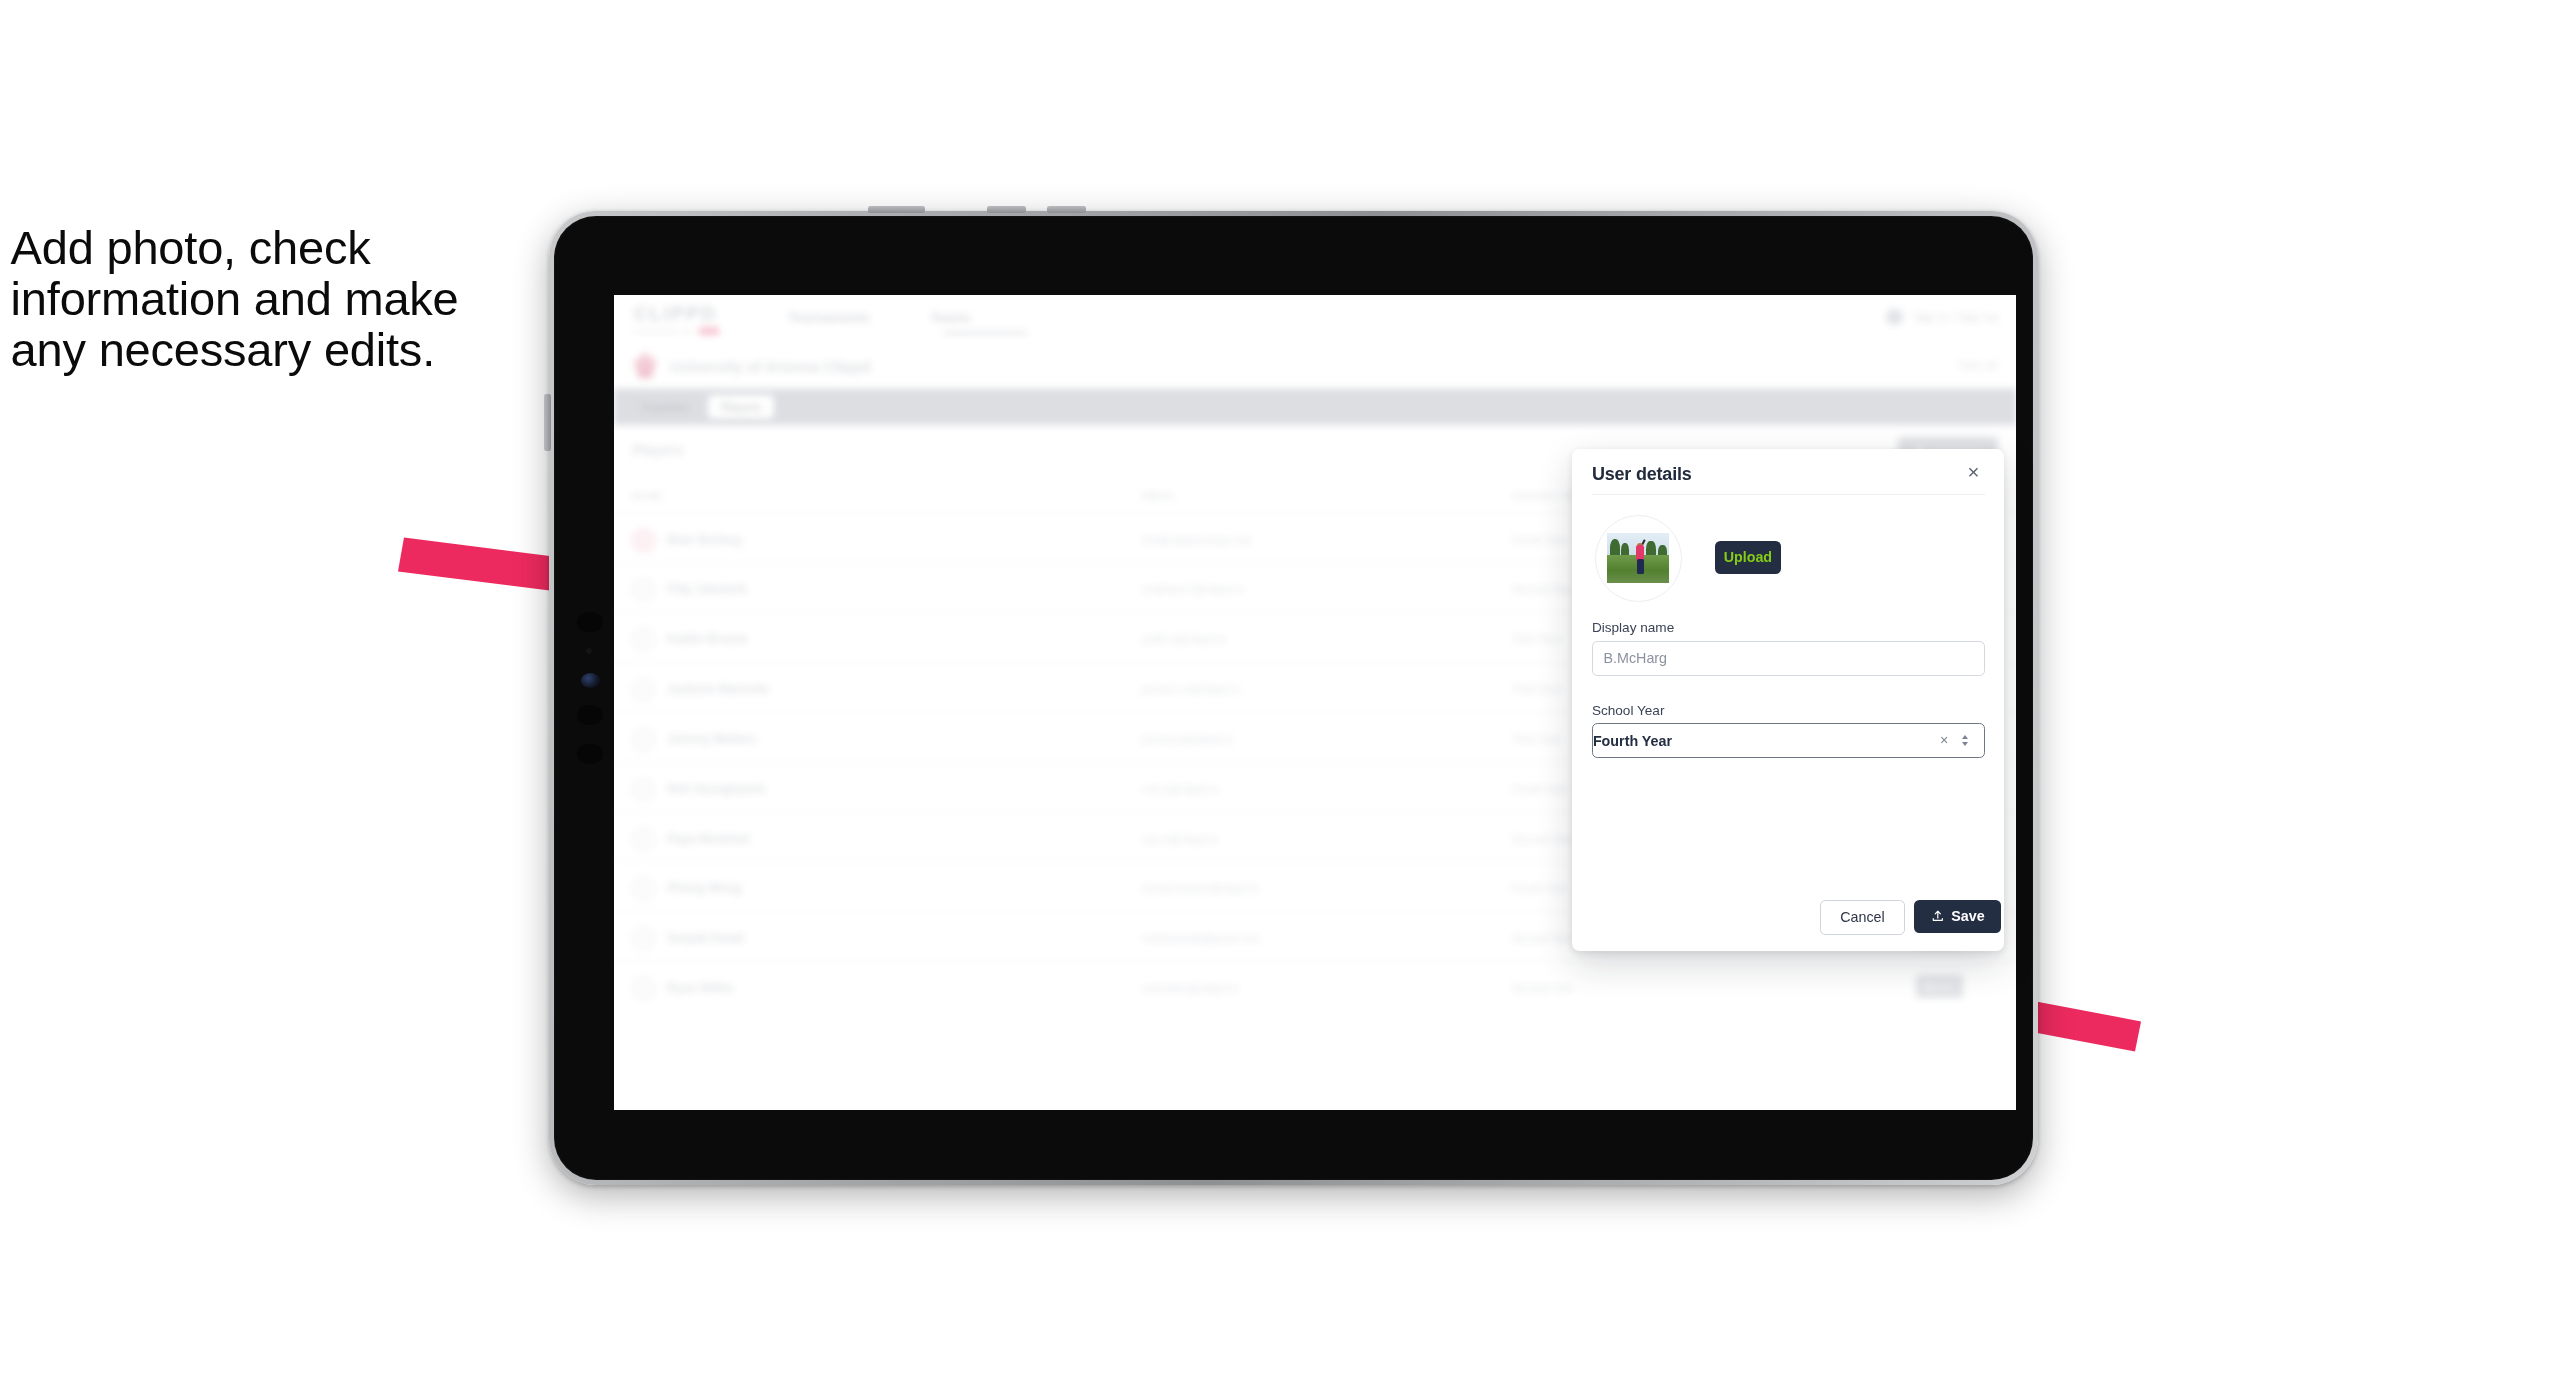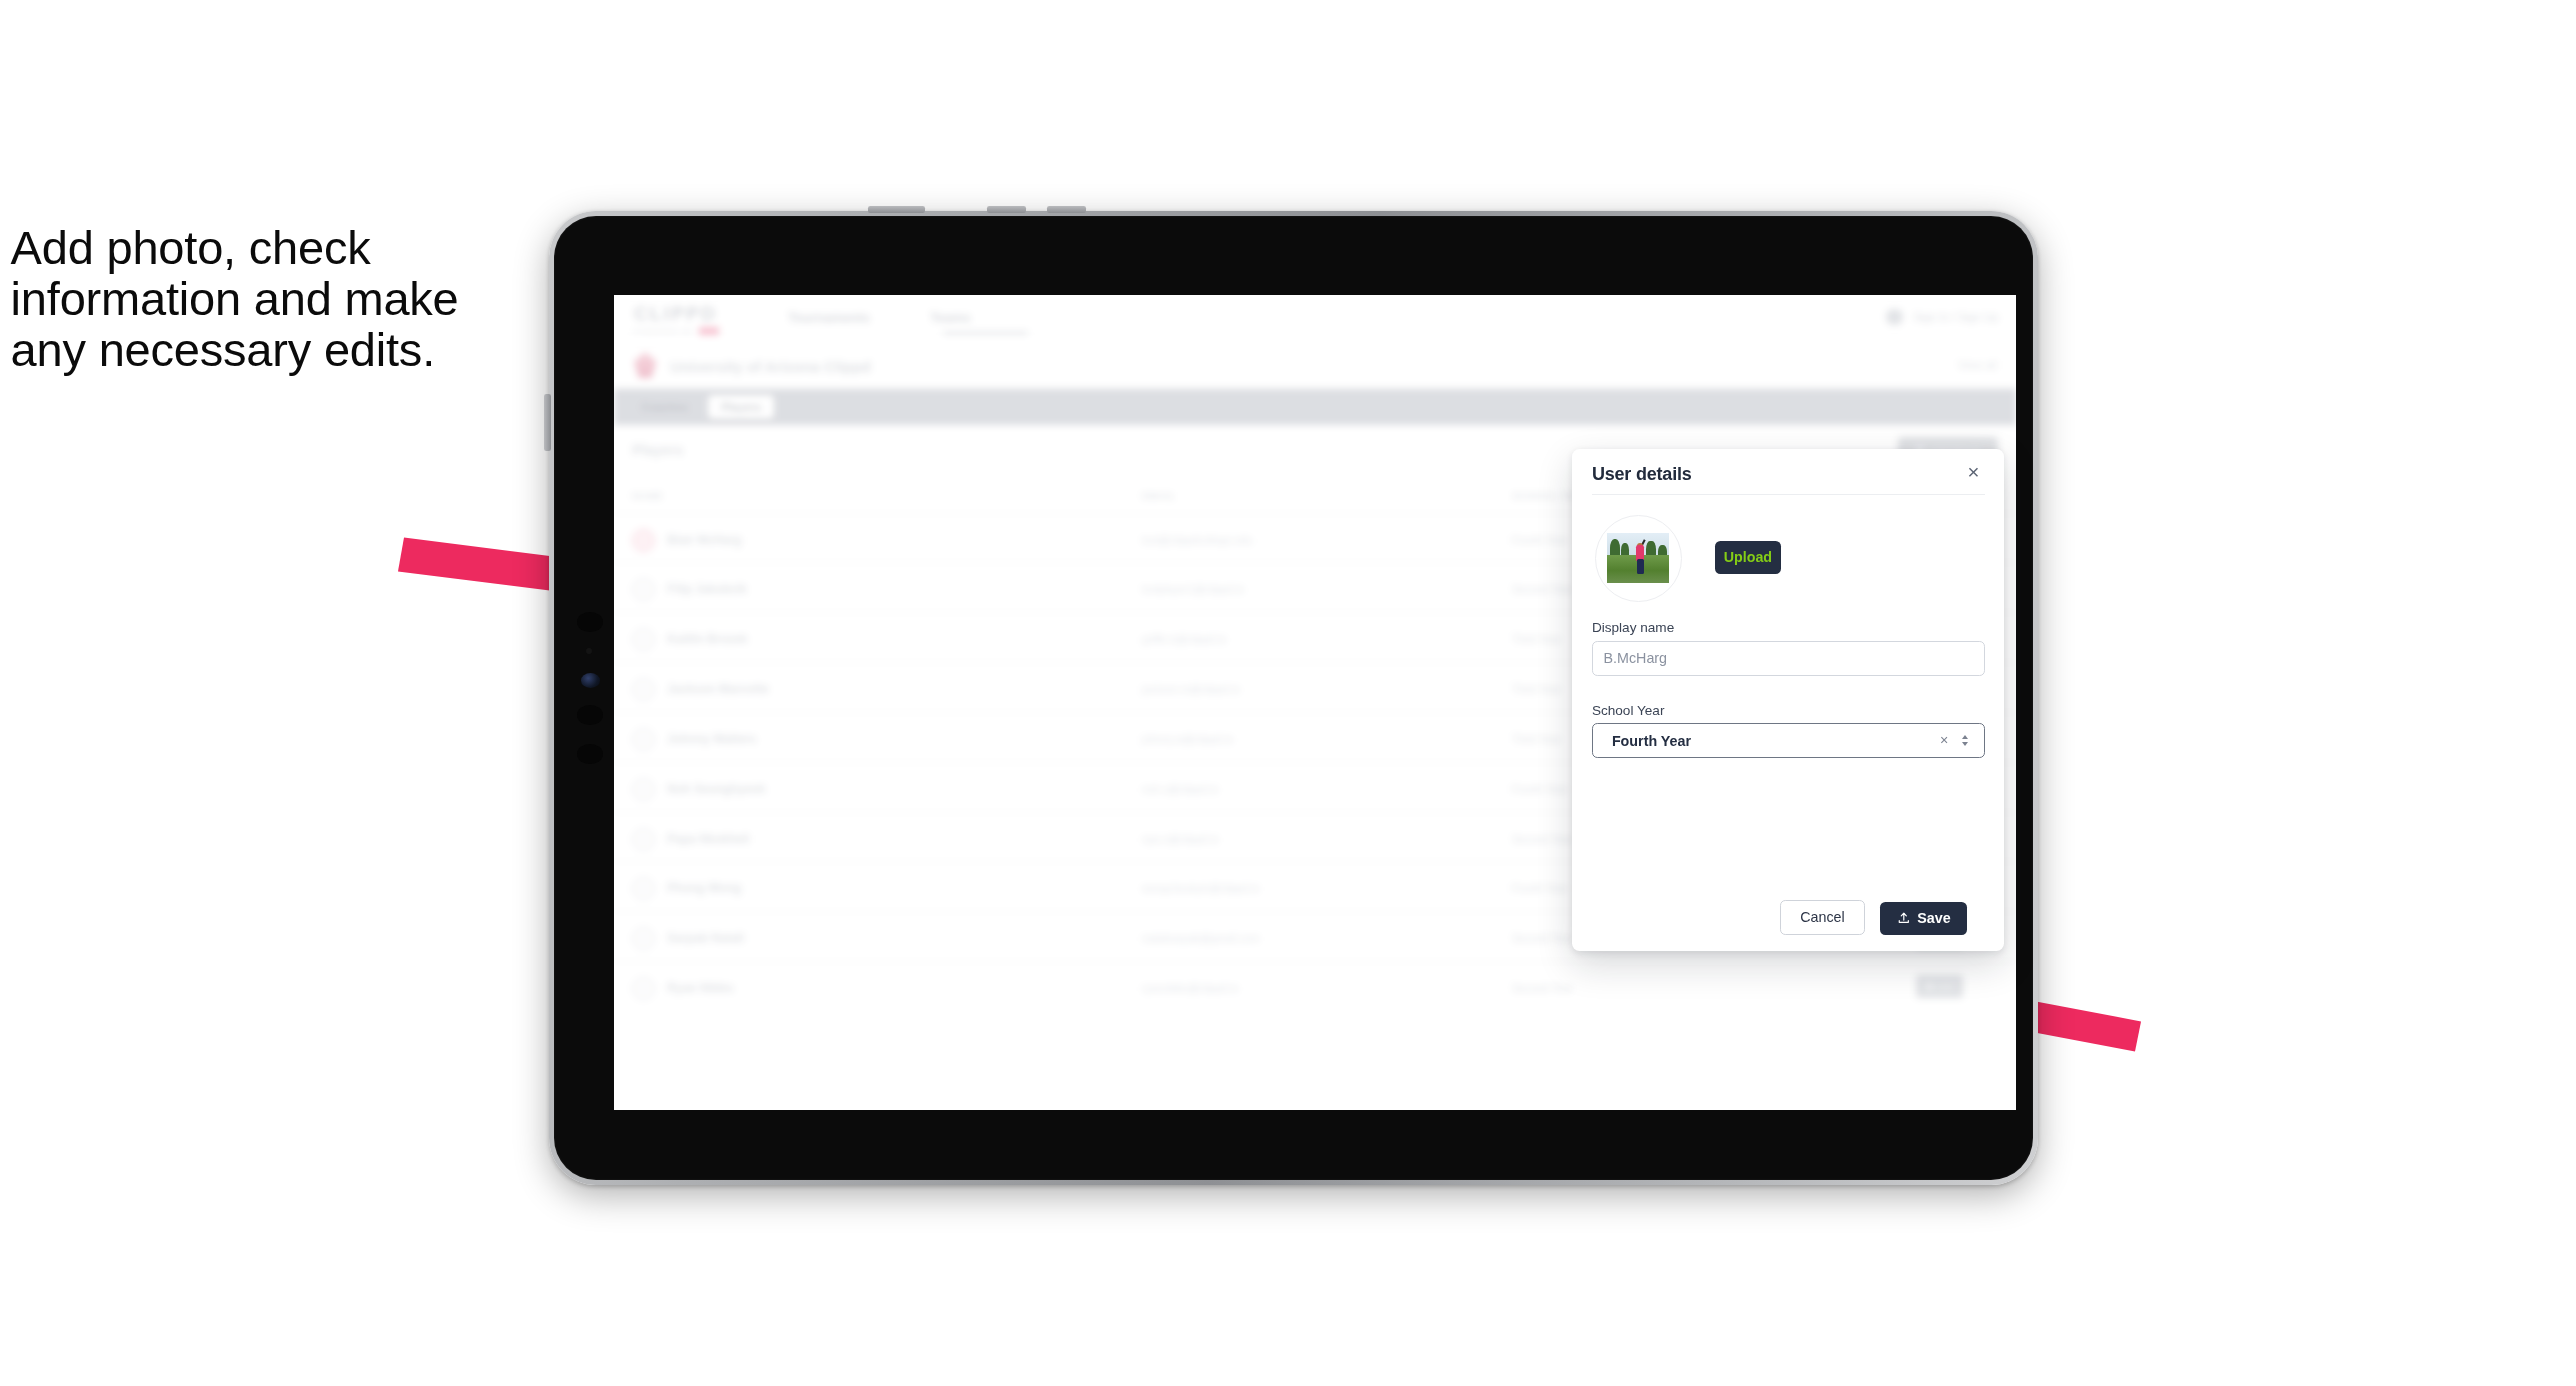--- a/index.html
+++ b/index.html
@@ -151,31 +151,31 @@
 
   .field{margin:0 19.6px 0 19.6px;}
   .field-label{font-size:13.6px;color:#3b4455;margin-bottom:5.3px;font-weight:400;}
   .field-input{width:100%;height:35px;box-sizing:border-box;border:0.8px solid #d3d7de;border-radius:5.3px;
      background:#fff;padding:0 10.6px;font-size:14.3px;color:#8b92a0;
      font-family:"Liberation Sans", sans-serif;display:flex;align-items:center;}
   .field-gap{height:13.6px;}
 
   #select-wrap{position:relative;}
   #select-box{width:100%;height:35px;box-sizing:border-box;border:0.8px solid #6e7684;border-radius:5.3px;
-     background:#fff;padding:0 53px 0 19px;font-size:14.3px;color:#242e42;font-weight:600;
+     background:#fff;padding:0 53px 0 0;font-size:14.3px;color:#242e42;font-weight:600;
      display:flex;align-items:center;cursor:pointer;}
   #select-clear{position:absolute;right:33px;top:9.8px;width:15px;height:15px;cursor:pointer;
      color:#7b8290;font-size:14.3px;line-height:15px;text-align:center;}
   #select-stepper{position:absolute;right:12px;top:9px;width:15px;height:16.6px;cursor:pointer;
      display:flex;flex-direction:column;align-items:center;justify-content:center;gap:2.3px;color:#7b8290;}
   .chev{width:0;height:0;border-left:3.8px solid transparent;border-right:3.8px solid transparent;}
   .chev.up{border-bottom:4.5px solid #7b8290;}
   .chev.down{border-top:4.5px solid #7b8290;}
 
-  #modal-foot{position:absolute;right:37px;bottom:16.6px;display:flex;align-items:flex-end;gap:15px;}
+  #modal-foot{position:absolute;right:3px;bottom:16.6px;display:flex;align-items:flex-start;gap:9px;}
   #cancel-btn{height:33px;padding:0 19.6px;border:0.8px solid #cfd3da;border-radius:5.3px;background:#fff;
      font-size:14.3px;color:#2d3547;display:flex;align-items:center;cursor:pointer;}
   #save-btn{height:33px;padding:0 16.6px;border-radius:5.3px;background:#242e42;color:#fff;
      font-size:14.3px;font-weight:600;display:flex;align-items:center;gap:6.8px;cursor:pointer;}
   #save-ico{display:block;}
 </style>
 </head>
 <body>
 
 <div id="caption-left" class="caption">Add photo, check information and make any necessary edits.</div>

